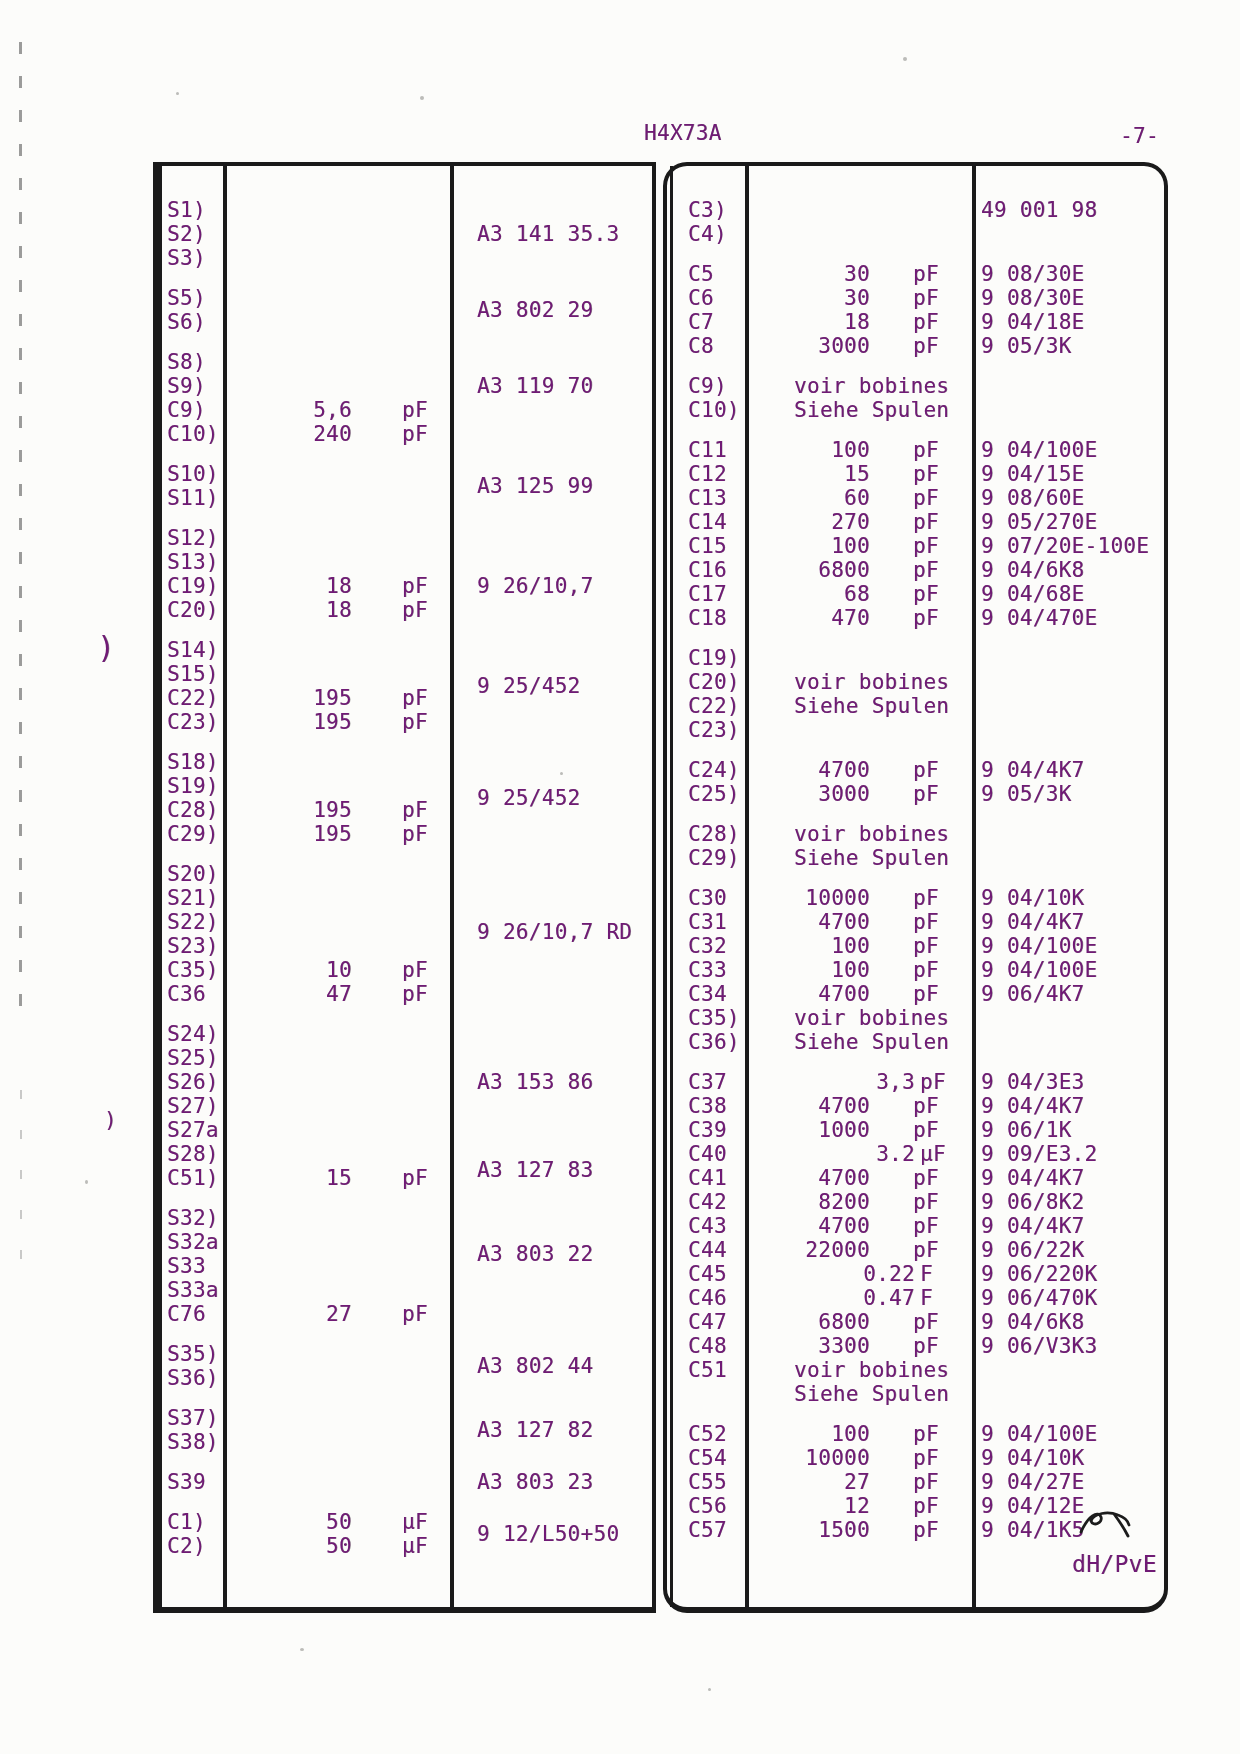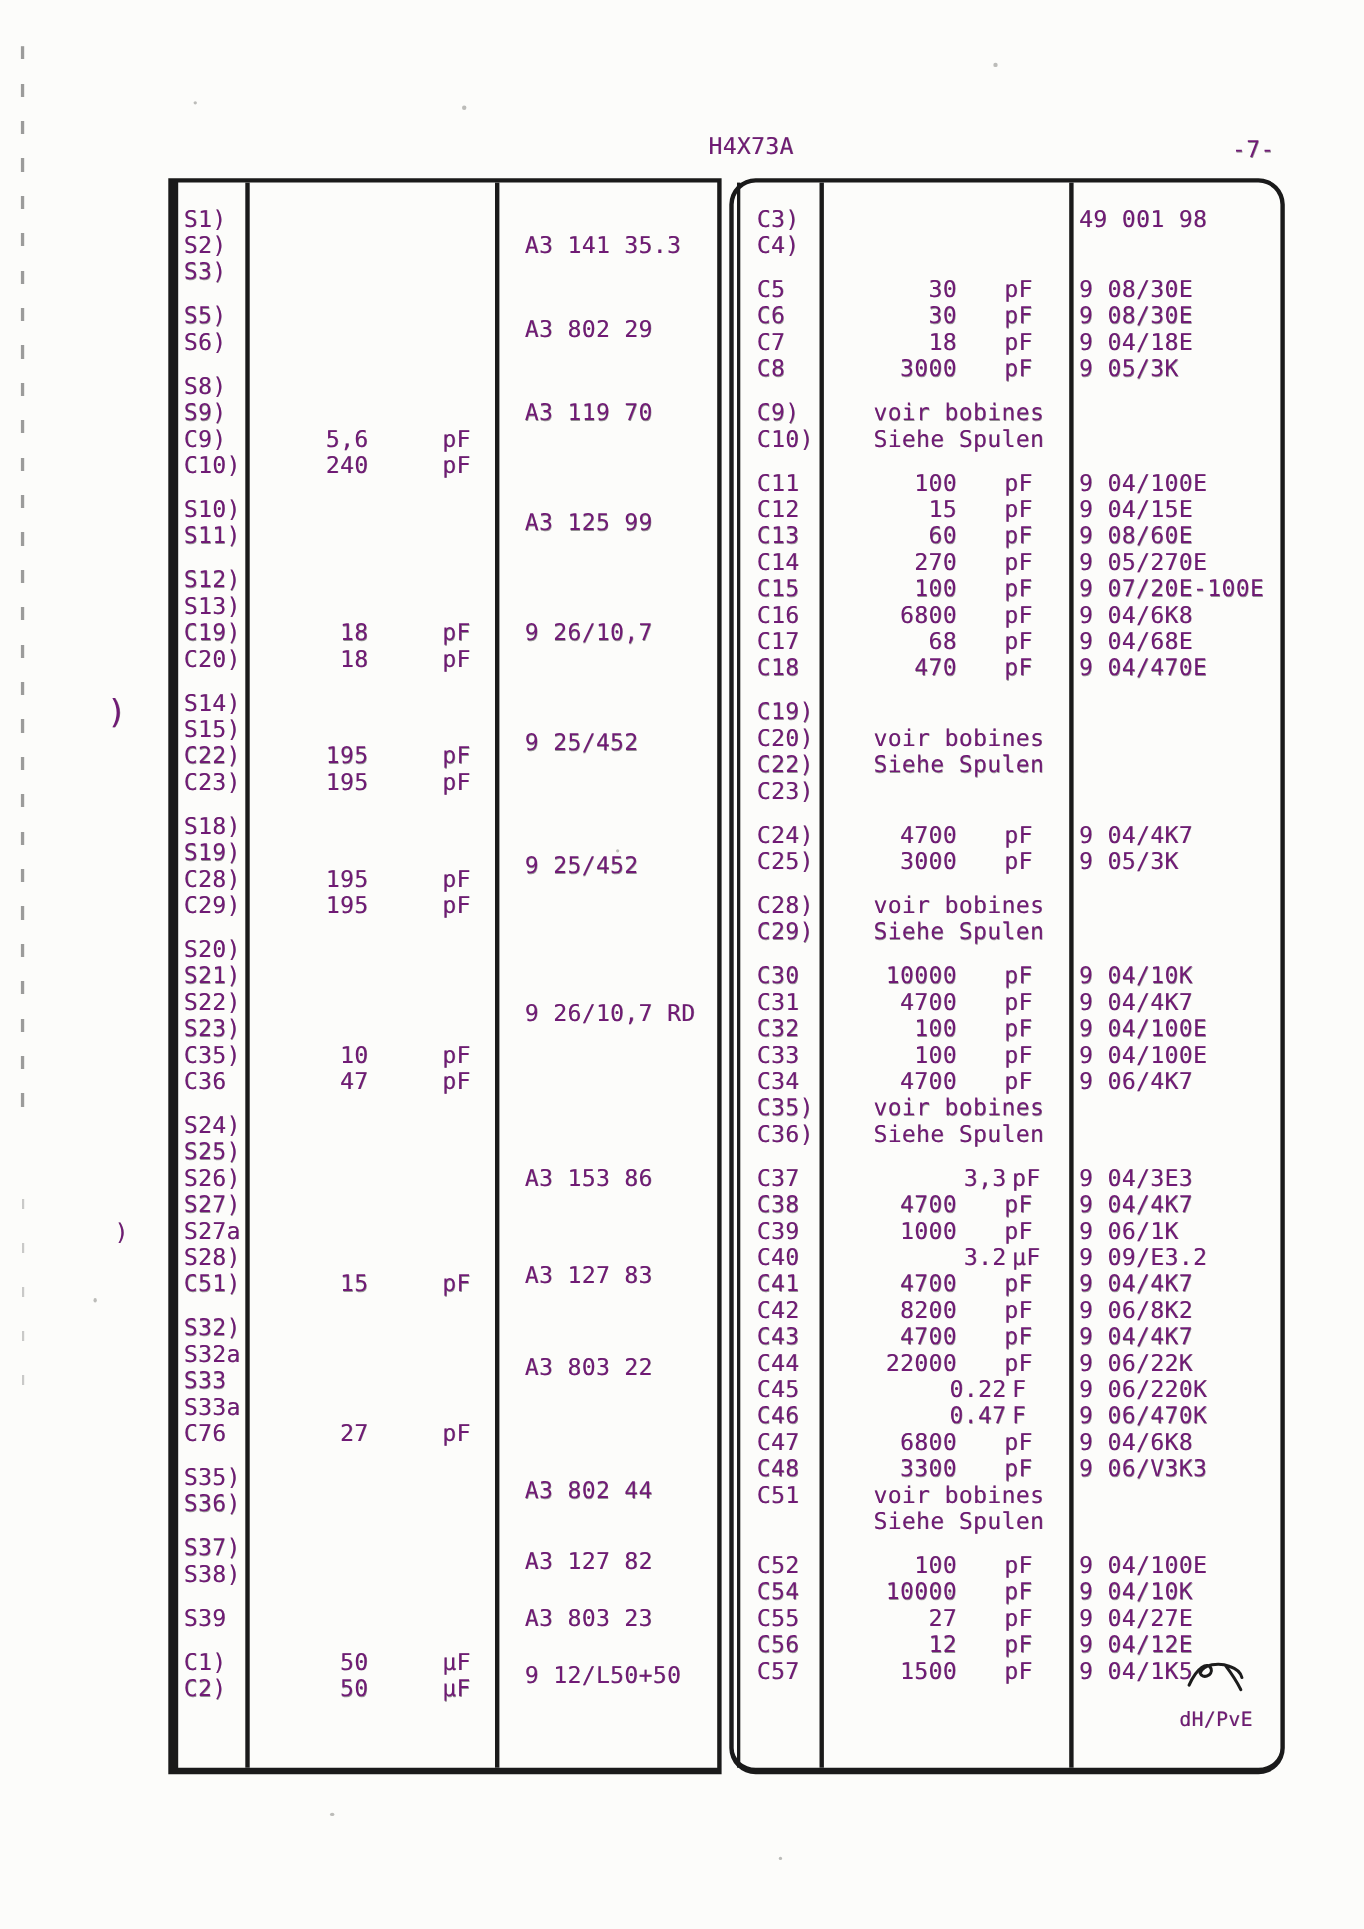--- a/index.html
+++ b/index.html
@@ -31,27 +31,27 @@
   .t-left{left:153px;width:503px;border-left-width:9px;}
   .t-right{left:663px;width:505px;border-left-width:4px;border-radius:24px;}
   .t-right .dbl{position:absolute;left:3px;top:0;bottom:0;width:3px;background:#1a1a1a;}
   .sep{position:absolute;top:0;bottom:0;width:4px;background:#1a1a1a;}
   .t-left .sep1{left:61px;}
   .t-left .sep2{left:288px;}
   .t-right .sep1{left:78px;}
   .t-right .sep2{left:305px;}
 
   .content{position:absolute;left:0;right:0;top:21px;}
-  .block{position:relative;margin-bottom:16px;}
+  .block{position:relative;margin-bottom:16px;margin-top:11px;}
   .row{position:relative;height:24px;}
   .row span{position:absolute;top:0;}
 
   .t-left  .ref{left:5px;}
   .t-right .ref{left:21px;}
-  .t-left  .val{left:0;width:173px;text-align:right;}
+  .t-left  .val{left:17px;width:173px;text-align:right;}
   .t-right .val{left:0;width:203px;text-align:right;}
   .t-right .val.tight{width:248px;}
   .t-left  .unit{left:240px;}
   .t-right .unit{left:246px;}
   .t-right .unit.tight{left:253px;}
   .t-right .part{left:314px;}
   .t-right .note{left:127px;}
   .bpart{position:absolute;left:315px;text-align:right;}
 
   
@@ -62,21 +62,21 @@
   }
   .scratch2{
     position:absolute;left:20px;top:1090px;width:2px;height:200px;
     background:repeating-linear-gradient(180deg,#6a6a6a 0 9px,transparent 9px 40px);
     opacity:.35;
   }
   .mark1{position:absolute;left:97px;top:636px;font-size:30px;}
   .mark2{position:absolute;left:104px;top:1108px;font-size:21px;}
   .speck{position:absolute;border-radius:50%;background:#7b7b78;opacity:.5;}
   .squiggle{position:absolute;left:1078px;top:1508px;}
-  .sig{position:absolute;left:1072px;top:1552px;font-size:18px;}
+  .sig{position:absolute;left:1072px;top:1552px;font-size:23px;}
 </style>
 </head>
 <body>
 
 <div class="page">
 
   <div class="typed hdr-title">H4X73A</div>
   <div class="typed hdr-page">-7-</div>
 
   <div class="scratch"></div>

